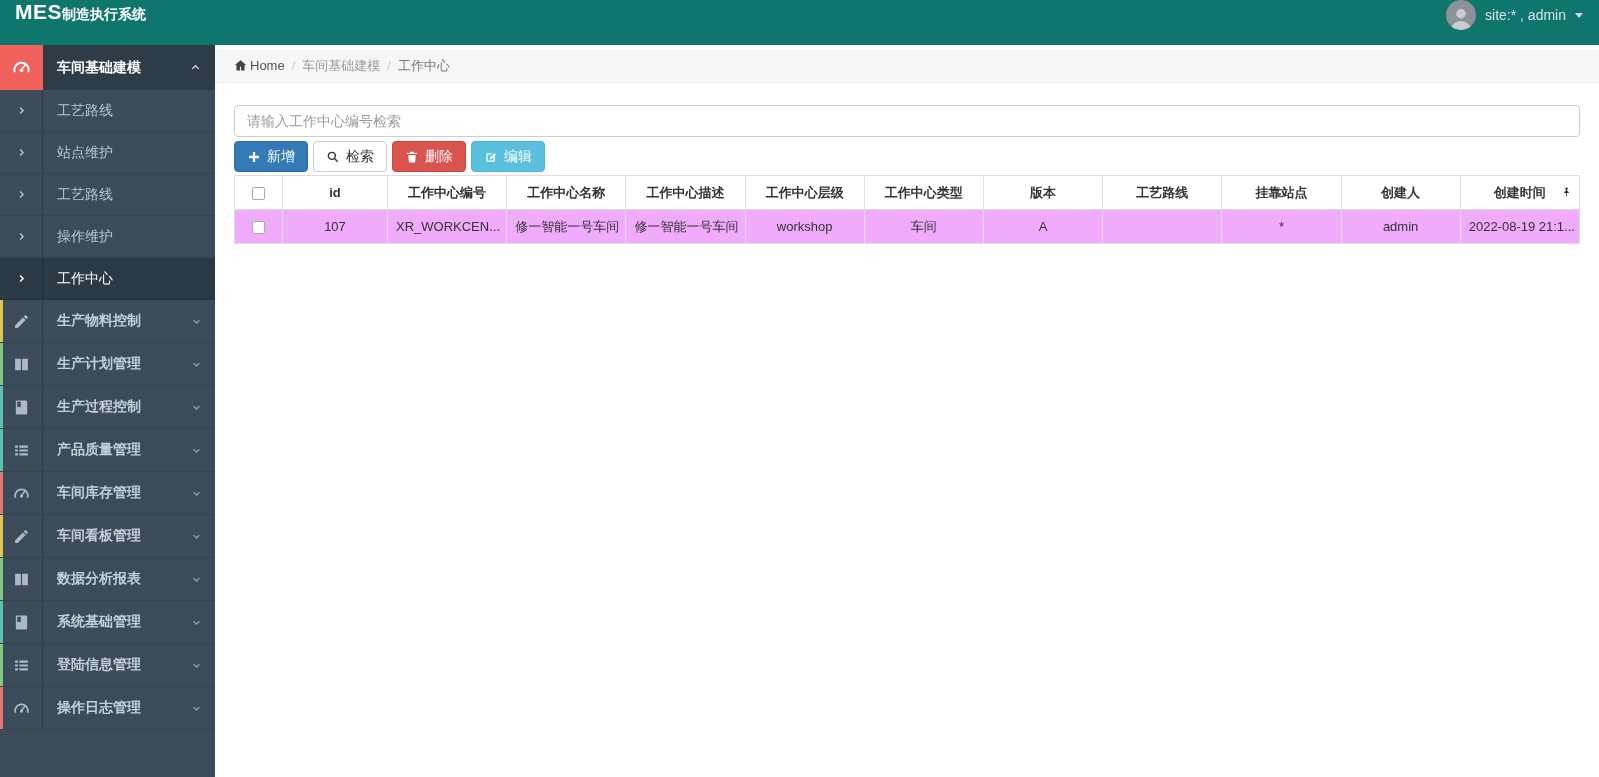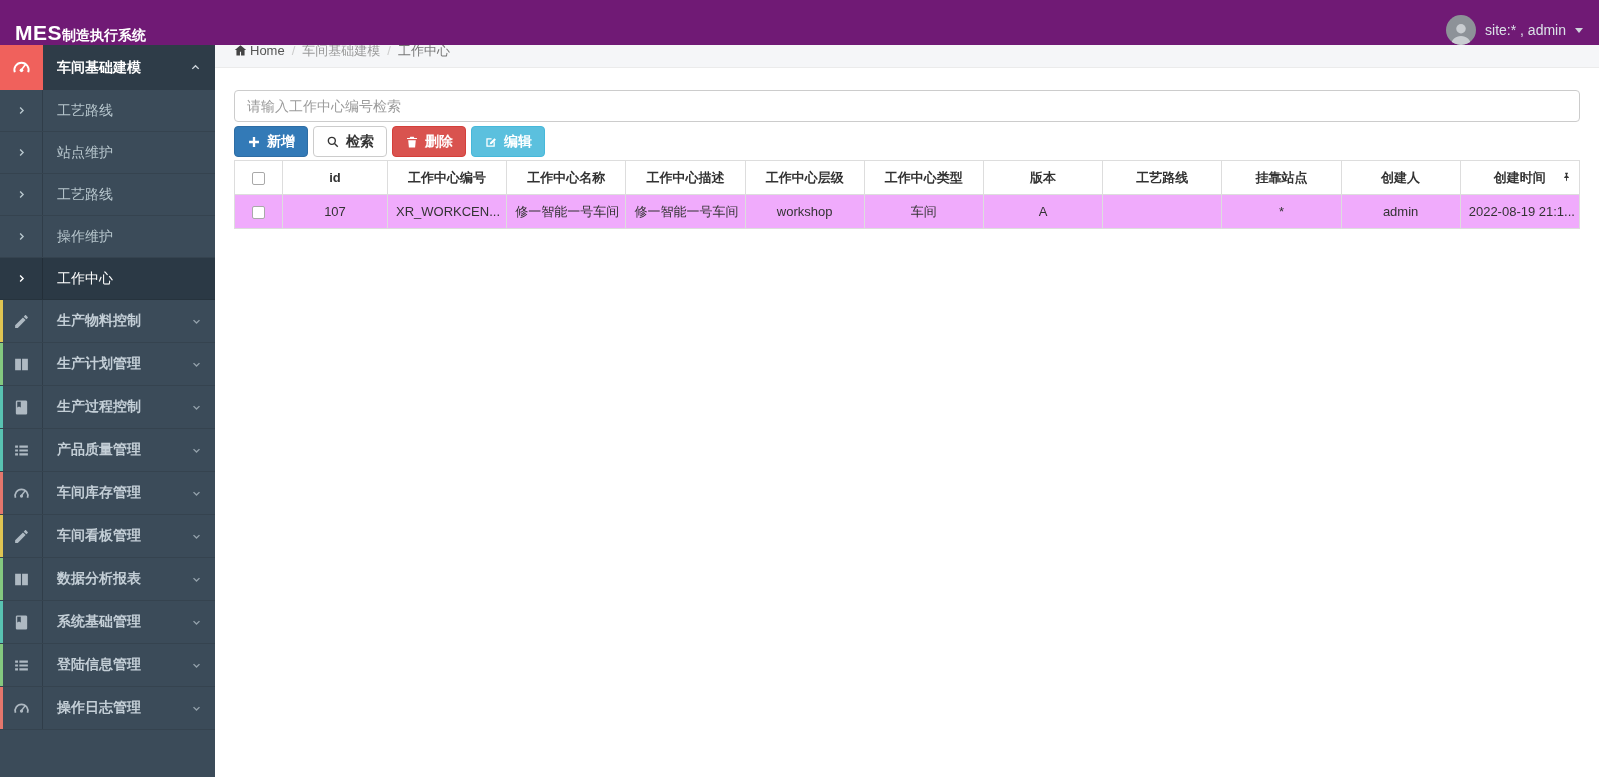--- a/index.html
+++ b/index.html
@@ -1,21 +1,21 @@
 <!DOCTYPE html>
 <html><head>
 <meta charset="utf-8">
 <style>
   * { margin:0; padding:0; box-sizing:border-box; }
   html,body { width:1599px; height:777px; overflow:hidden; background:#fff;
     font-family:"Liberation Sans", sans-serif; }
 
   
   .topbar { position:fixed; top:0; left:0; width:100%; height:45px;
-    background:#701a75; z-index:20; display:flex; align-items:flex-end;gap:40px; }
+    background:#0f766e; z-index:20; display:flex; align-items:flex-start;gap:40px; }
   .brand { width:215px; padding-left:15px; color:#fff; white-space:nowrap; }
   .brand-main { font-size:21px; font-weight:bold; letter-spacing:.5px; }
   .brand-sub  { font-size:14px; font-weight:bold; }
   .topbar-user { margin-left:auto; margin-right:16px; display:flex;
     align-items:center; gap:9px; color:#dbe2e8; font-size:14px; cursor:pointer; }
   .avatar { width:30px; height:30px; border-radius:50%; background:#8d9298;
     overflow:hidden; display:flex; align-items:flex-end; justify-content:center; }
   .avatar svg { width:26px; height:26px; }
   .caret { width:0; height:0; border-left:4px solid transparent;
     border-right:4px solid transparent; border-top:5px solid #cfd6dc; }
@@ -47,38 +47,38 @@
   .side-item { position:relative; display:flex; height:43px; align-items:center;
     color:#c3ced6; font-size:14px; font-weight:bold; cursor:pointer;
     border-bottom:1px solid rgba(0,0,0,.10); }
   .side-item .item-icon-col { width:43px; flex:none; display:flex; align-items:center;
     justify-content:center; align-self:stretch; color:#aeb9c2;
     border-right:1px solid rgba(0,0,0,.18); }
   .side-item .strip { position:absolute; left:0; top:0; bottom:0; width:3px; }
   .side-item .chev { margin-left:auto; margin-right:13px; color:#93a1ab; }
 
   
-  .main { margin-left:215px; height:624px; margin-top:34px; background:#fff; }
+  .main { margin-left:215px; height:624px; margin-top:49px; background:#fff; }
   .breadcrumb { height:34px; background:#f5f6f8; border-bottom:1px solid #ebebeb;
     display:flex; align-items:center; padding-left:19px; font-size:13px; color:#999; }
   .breadcrumb .home { color:#555; display:flex; align-items:center; gap:3px; cursor:pointer; }
   .breadcrumb .home svg { width:13px; height:13px; fill:#444; }
   .breadcrumb .sep { color:#ccc; margin:0 7px; }
   .breadcrumb .crumb-last { color:#777; }
 
   .content { padding:22px 19px 0 19px; }
   .search-input { width:100%; height:32px; border:1px solid #ccc; border-radius:4px;
     padding:0 12px; font-size:14px; color:#333; outline:none;
     font-family:"Liberation Sans", sans-serif; }
   .search-input::placeholder { color:#9b9b9b; }
 
   .btn-row { margin-top:4px; display:flex; gap:5px; }
   .btn { height:31px; display:inline-flex; align-items:center; gap:6px;
     padding:0 12px; font-size:14px; border-radius:4px; cursor:pointer;
-    border:1px solid transparent; font-family:"Liberation Sans", sans-serif;font-weight:bold; }
+    border:1px solid transparent; font-family:"Liberation Sans", sans-serif; }
   .btn svg { width:14px; height:14px; fill:currentColor; }
   .btn-primary { background:#337ab7; border-color:#2e6da4; color:#fff; }
   .btn-default { background:#fff; border-color:#ccc; color:#333; }
   .btn-danger  { background:#d9534f; border-color:#d43f3a; color:#fff; }
   .btn-info    { background:#5bc0de; border-color:#46b8da; color:#fff; }
 
   table.grid { width:100%; margin-top:3px; border-collapse:collapse;
     font-size:13px; color:#333; table-layout:fixed; }
   table.grid th, table.grid td { border:1px solid #ddd; height:34px;
     padding:0 8px; text-align:center; overflow:hidden; white-space:nowrap; }

